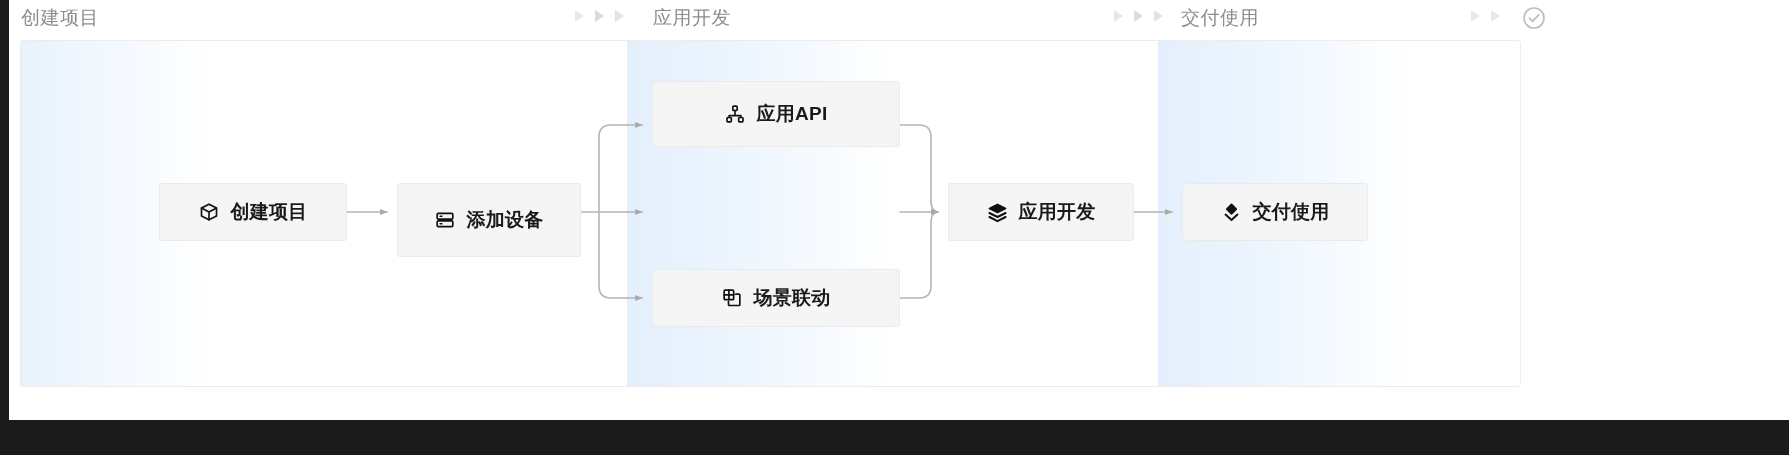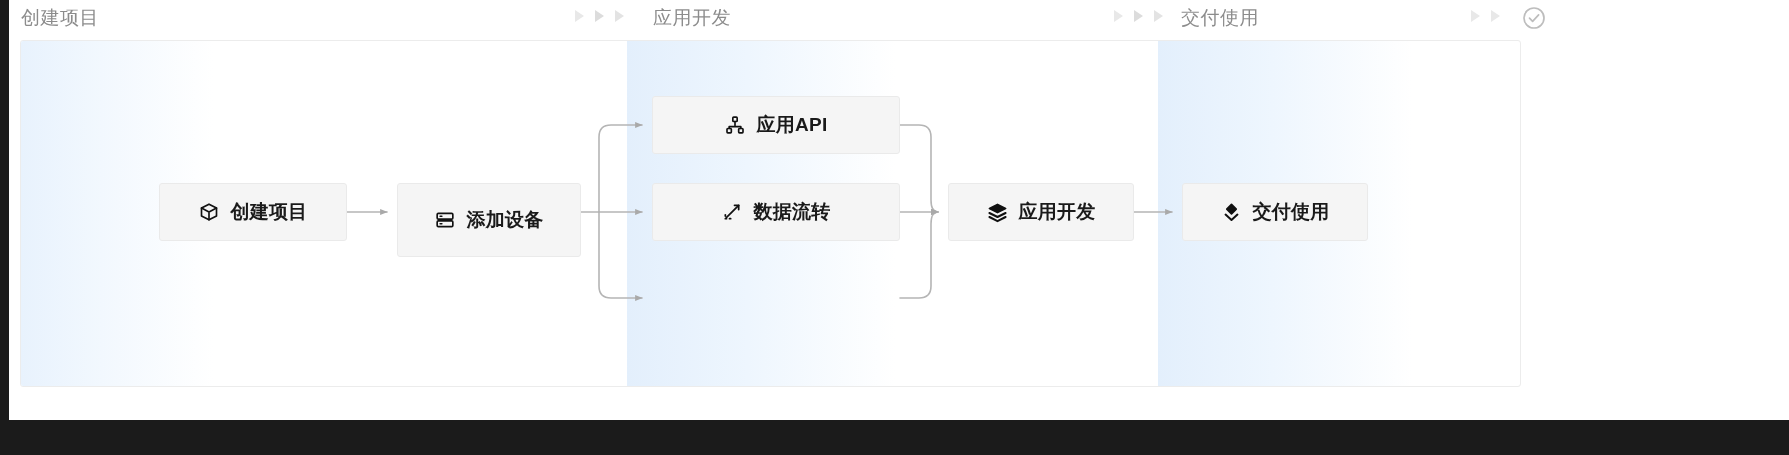--- a/index.html
+++ b/index.html
@@ -70,21 +70,21 @@
     display:flex;align-items:center;justify-content:center;gap:10px;
     box-sizing:border-box;
   }
   .node .nlabel{
     font-size:19px;color:#1a1a1a;font-weight:700;white-space:nowrap;letter-spacing:.3px;
   }
   .node .nicon{display:flex;align-items:center;justify-content:center;width:22px;height:22px;}
 
   #n-create   {left:138px; top:142px; width:188px; height:58px;}
   #n-device   {left:376px; top:142px; width:184px; height:74px;}
-  #n-api      {left:631px; top:55px;  width:248px; height:58px;}
+  #n-api      {left:631px; top:40px;  width:248px; height:66px;}
   #n-data     {left:631px; top:142px; width:248px; height:58px;}
   #n-scene    {left:631px; top:228px; width:248px; height:58px;}
   #n-appdev   {left:927px; top:142px; width:186px; height:58px;}
   #n-deliver  {left:1161px;top:142px; width:186px; height:58px;}
 
   
   #wires{position:absolute;left:0;top:0;width:1499px;height:345px;}
   svg{display:block;}
 </style>
 </head>
@@ -187,32 +187,31 @@
       <svg width="20" height="20" viewBox="0 0 24 24" fill="none" stroke="#111" stroke-width="2" stroke-linecap="round" stroke-linejoin="round">
         <rect x="9.4" y="2.6" width="5.2" height="5.2" rx="1"></rect>
         <rect x="2.4" y="16.2" width="5.2" height="5.2" rx="1"></rect>
         <rect x="16.4" y="16.2" width="5.2" height="5.2" rx="1"></rect>
         <path d="M12 7.8v4.4M5 16.2v-2.2h14v2.2"></path>
       </svg>
     </span>
     <span class="nlabel">应用API</span>
   </div>
 
-  <div class="node" id="n-data">
-    <span class="nicon">
-      <svg width="20" height="20" viewBox="0 0 24 24" fill="none" stroke="#111" stroke-width="2.1" stroke-linecap="round" stroke-linejoin="round">
-        <path d="M15 4h5v5"></path>
-        <path d="M20 4 5.2 18.8"></path>
-        <path d="M4 20h1.4M9 20h1.4"></path>
-        <path d="M4 15.4v1.4"></path>
-      </svg>
-    </span>
-    <span class="nlabel">数据流转</span>
-  </div>
-
+
+  <div class="node" id="n-scene">
+    <span class="nicon">
+      <svg width="20" height="20" viewBox="0 0 24 24" fill="none" stroke="#111" stroke-width="2" stroke-linecap="round" stroke-linejoin="round">
+        <path d="M16.6 7.4h3.6a1.2 1.2 0 0 1 1.2 1.2v11.2a1.2 1.2 0 0 1-1.2 1.2H9a1.2 1.2 0 0 1-1.2-1.2v-3.4"></path>
+        <rect x="2.6" y="2.6" width="11.4" height="11.4" rx="1.2"></rect>
+        <path d="M2.6 8.3h11.4M8.3 2.6v11.4"></path>
+      </svg>
+    </span>
+    <span class="nlabel">场景联动</span>
+  </div>
 
   <div class="node" id="n-appdev">
     <span class="nicon">
       <svg width="21" height="21" viewBox="0 0 24 24" fill="none" stroke="#111" stroke-width="2" stroke-linecap="round" stroke-linejoin="round">
         <path d="M12 2.8 2.8 7.4 12 12l9.2-4.6z" fill="#111"></path>
         <path d="M2.8 12.6 12 17.2l9.2-4.6" stroke-width="2.4"></path>
         <path d="M2.8 17.2 12 21.8l9.2-4.6" stroke-width="2.4"></path>
       </svg>
     </span>
     <span class="nlabel">应用开发</span>

